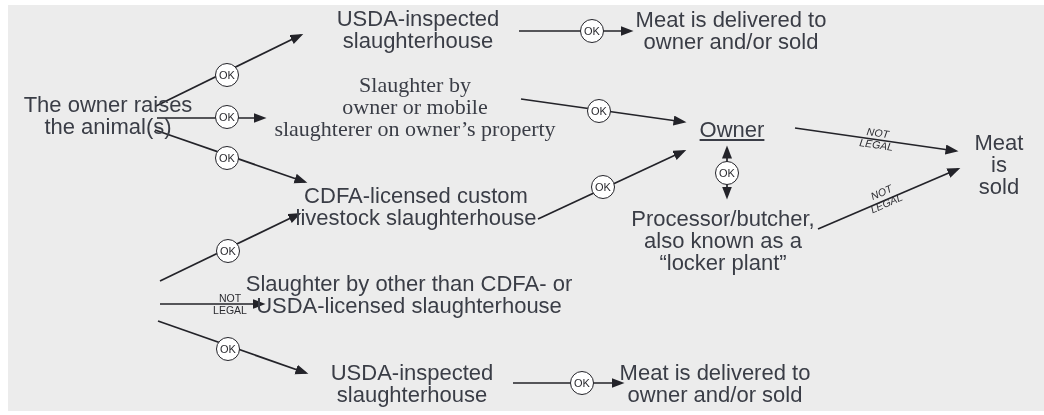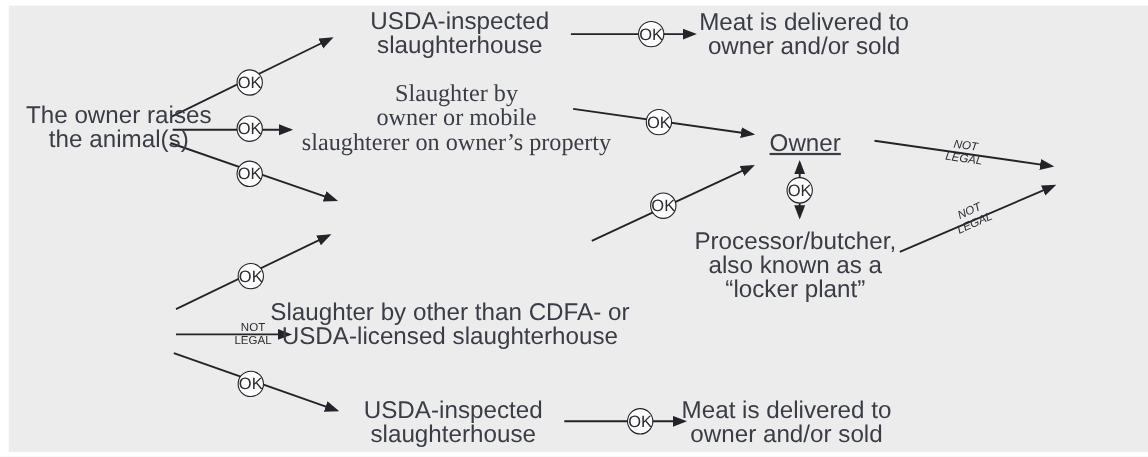--- a/index.html
+++ b/index.html
@@ -33,21 +33,21 @@
   }
   .badge{
     position:absolute;
     transform:translate(-50%,-50%);
     width:24px;height:24px;
     box-sizing:border-box;
     border-radius:50%;
     background:var(--badge-fill);
     border:1.7px solid var(--line);
     color:#2b2b30;
-    font-size:15px;
+    font-size:11px;
     line-height:1;
     display:flex;align-items:center;justify-content:center;
     z-index:2;
   }
   .notlegal{
     position:absolute;
     white-space:pre-line;
     text-align:center;
     color:#2b2b30;
     font-size:10.5px;
@@ -100,32 +100,36 @@
     </g>
   </svg>
 
   <div class="node" style="left:80px;top:116px;margin-left:28px;">The owner raises
 the animal(s)</div>
   <div class="node" style="left:418px;top:30px;">USDA-inspected
 slaughterhouse</div>
   <div class="node" style="left:415px;top:107px;font-family:Liberation Serif, serif;">Slaughter by
 owner or mobile
 slaughterer on owner’s property</div>
+  <div class="node" style="left:416px;top:207px;">CDFA-licensed custom
+livestock slaughterhouse</div>
   <div class="node" style="left:409px;top:295px;">Slaughter by other than CDFA- or
 USDA-licensed slaughterhouse</div>
   <div class="node" style="left:412px;top:384px;">USDA-inspected
 slaughterhouse</div>
   <div class="node" style="left:731px;top:31px;">Meat is delivered to
 owner and/or sold</div>
   <div class="node" style="left:715px;top:384px;">Meat is delivered to
 owner and/or sold</div>
   <div class="node" style="left:732px;top:130px;text-decoration:underline;">Owner</div>
   <div class="node" style="left:723px;top:241px;">Processor/butcher,
 also known as a
 “locker plant”</div>
+  <div class="node" style="left:999px;top:165px;">Meat is
+sold</div>
 
   <div class="badge" style="left:592px;top:31px;">OK</div>
   <div class="badge" style="left:227px;top:75px;">OK</div>
   <div class="badge" style="left:227px;top:117px;">OK</div>
   <div class="badge" style="left:227px;top:158px;">OK</div>
   <div class="badge" style="left:599px;top:111px;">OK</div>
   <div class="badge" style="left:603px;top:187px;">OK</div>
   <div class="badge" style="left:727px;top:173px;">OK</div>
   <div class="badge" style="left:228px;top:251px;">OK</div>
   <div class="badge" style="left:228px;top:349px;">OK</div>

